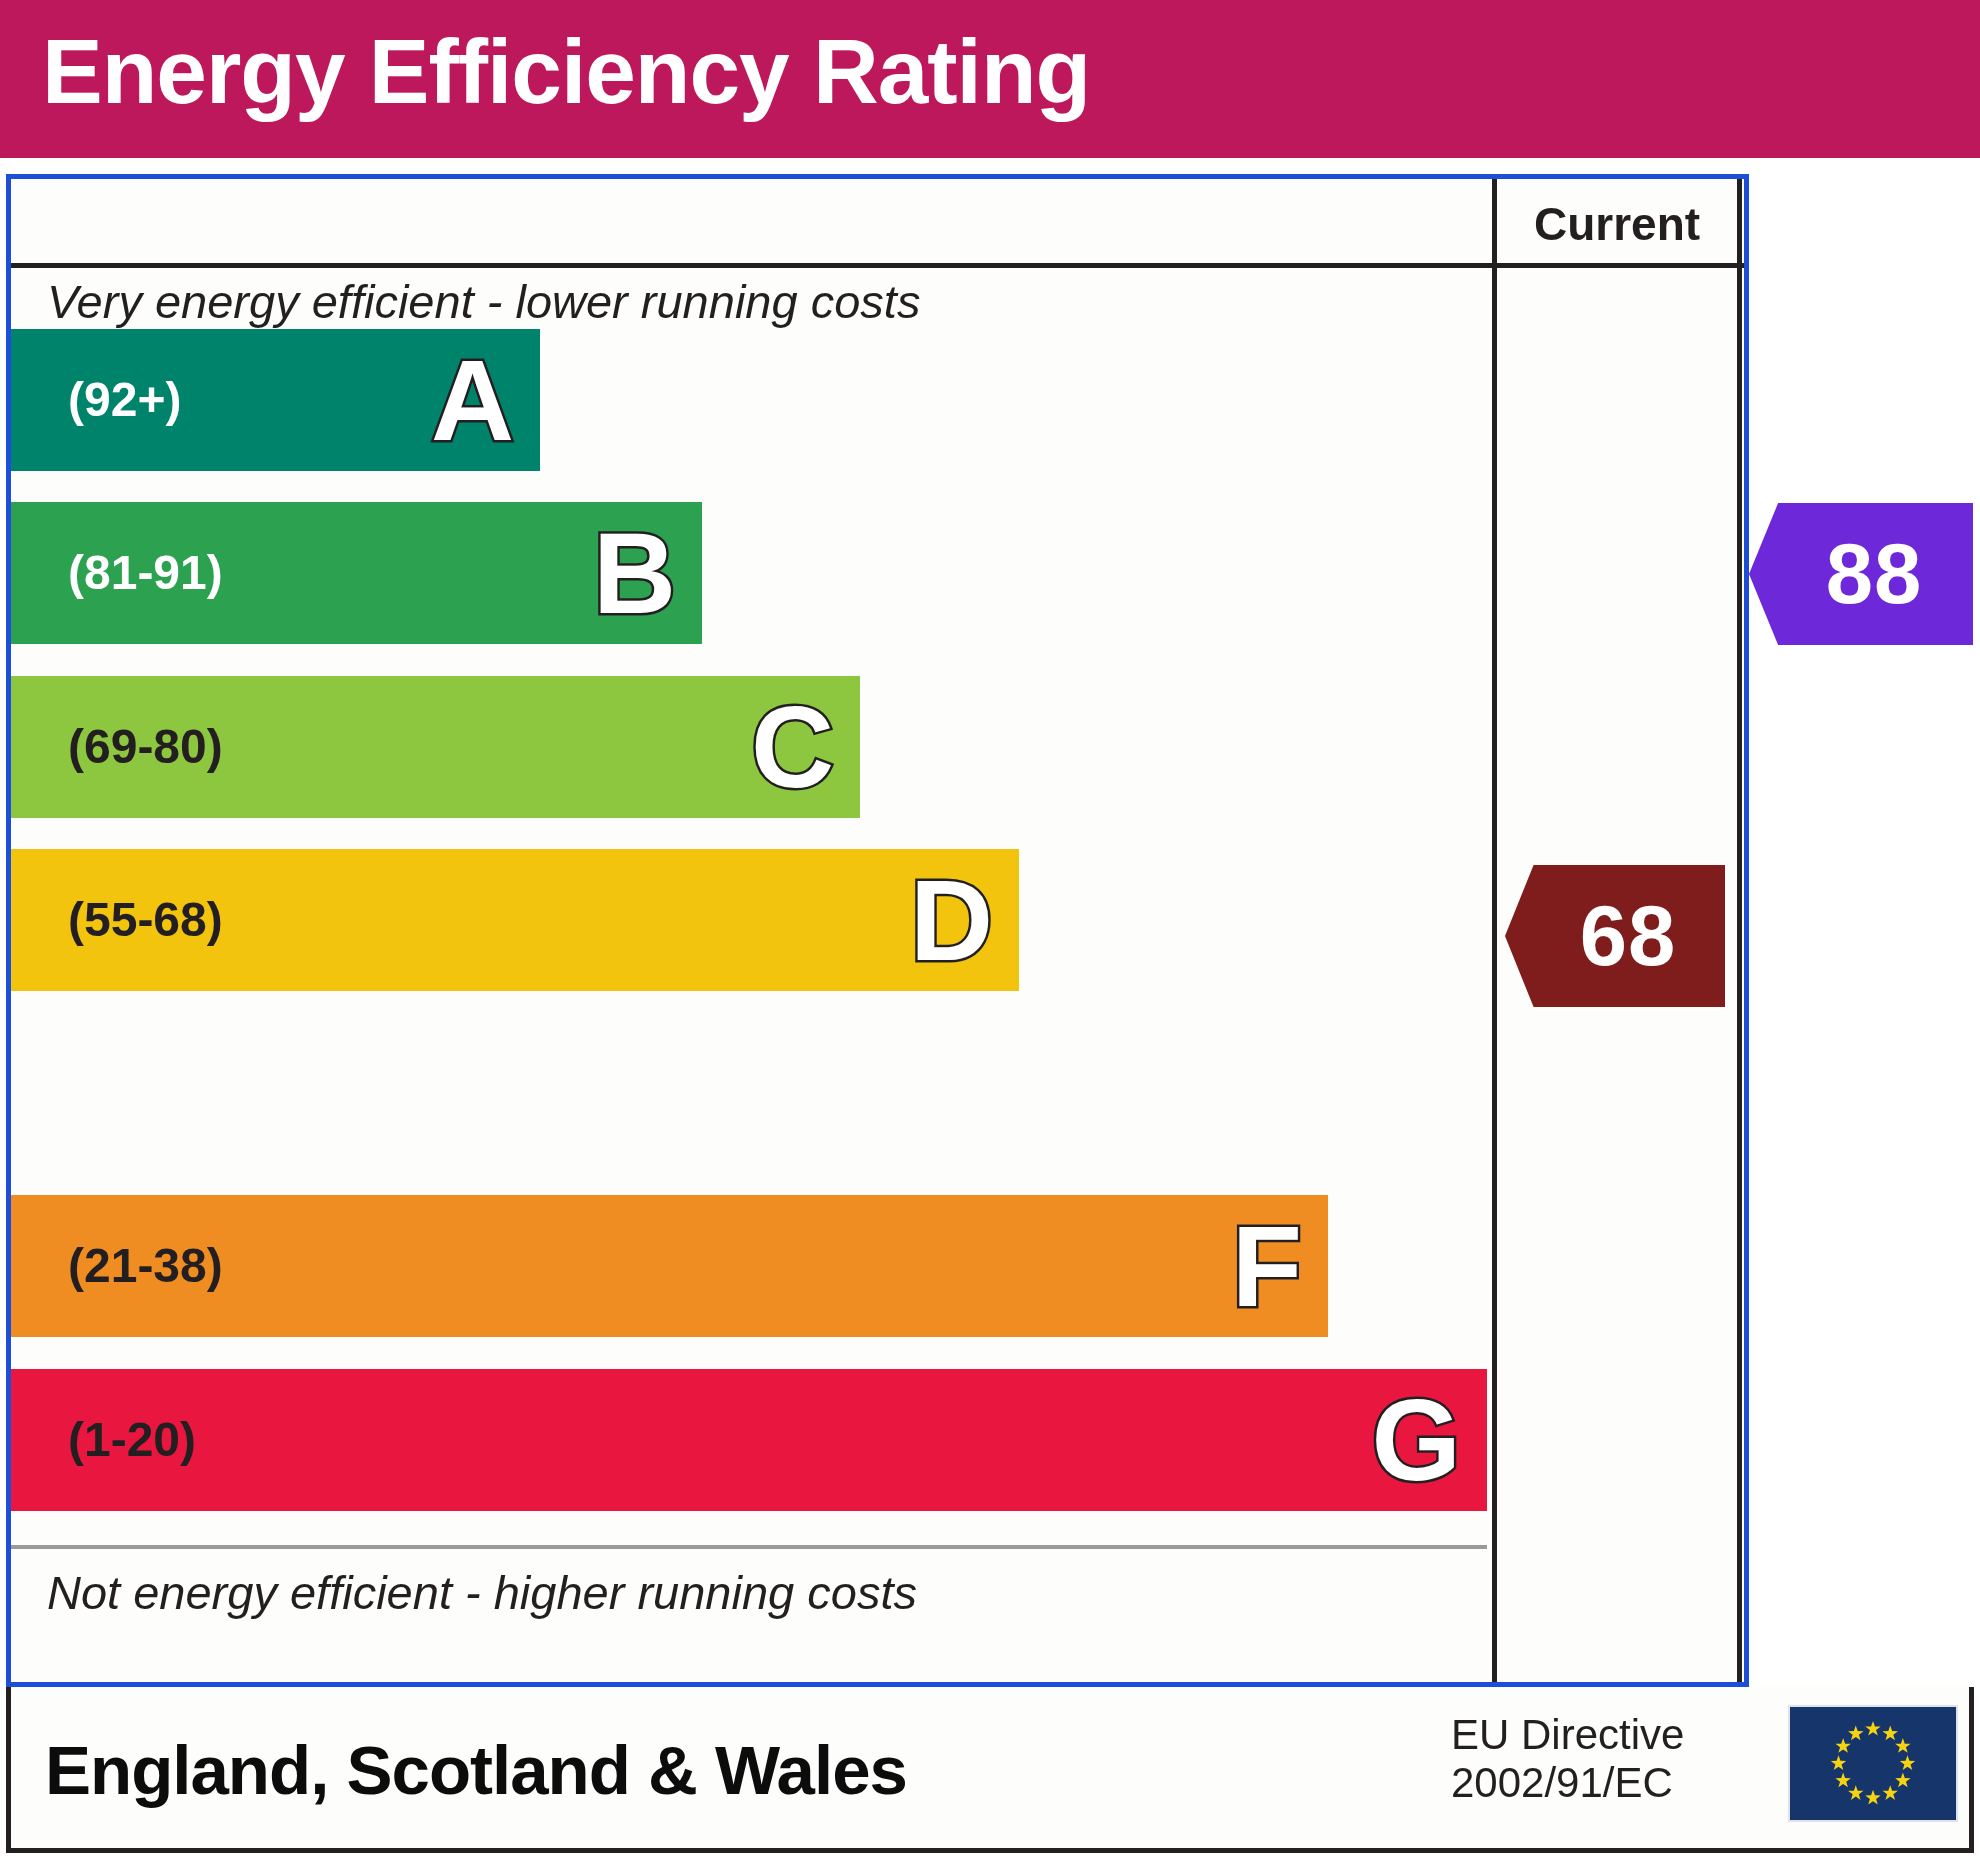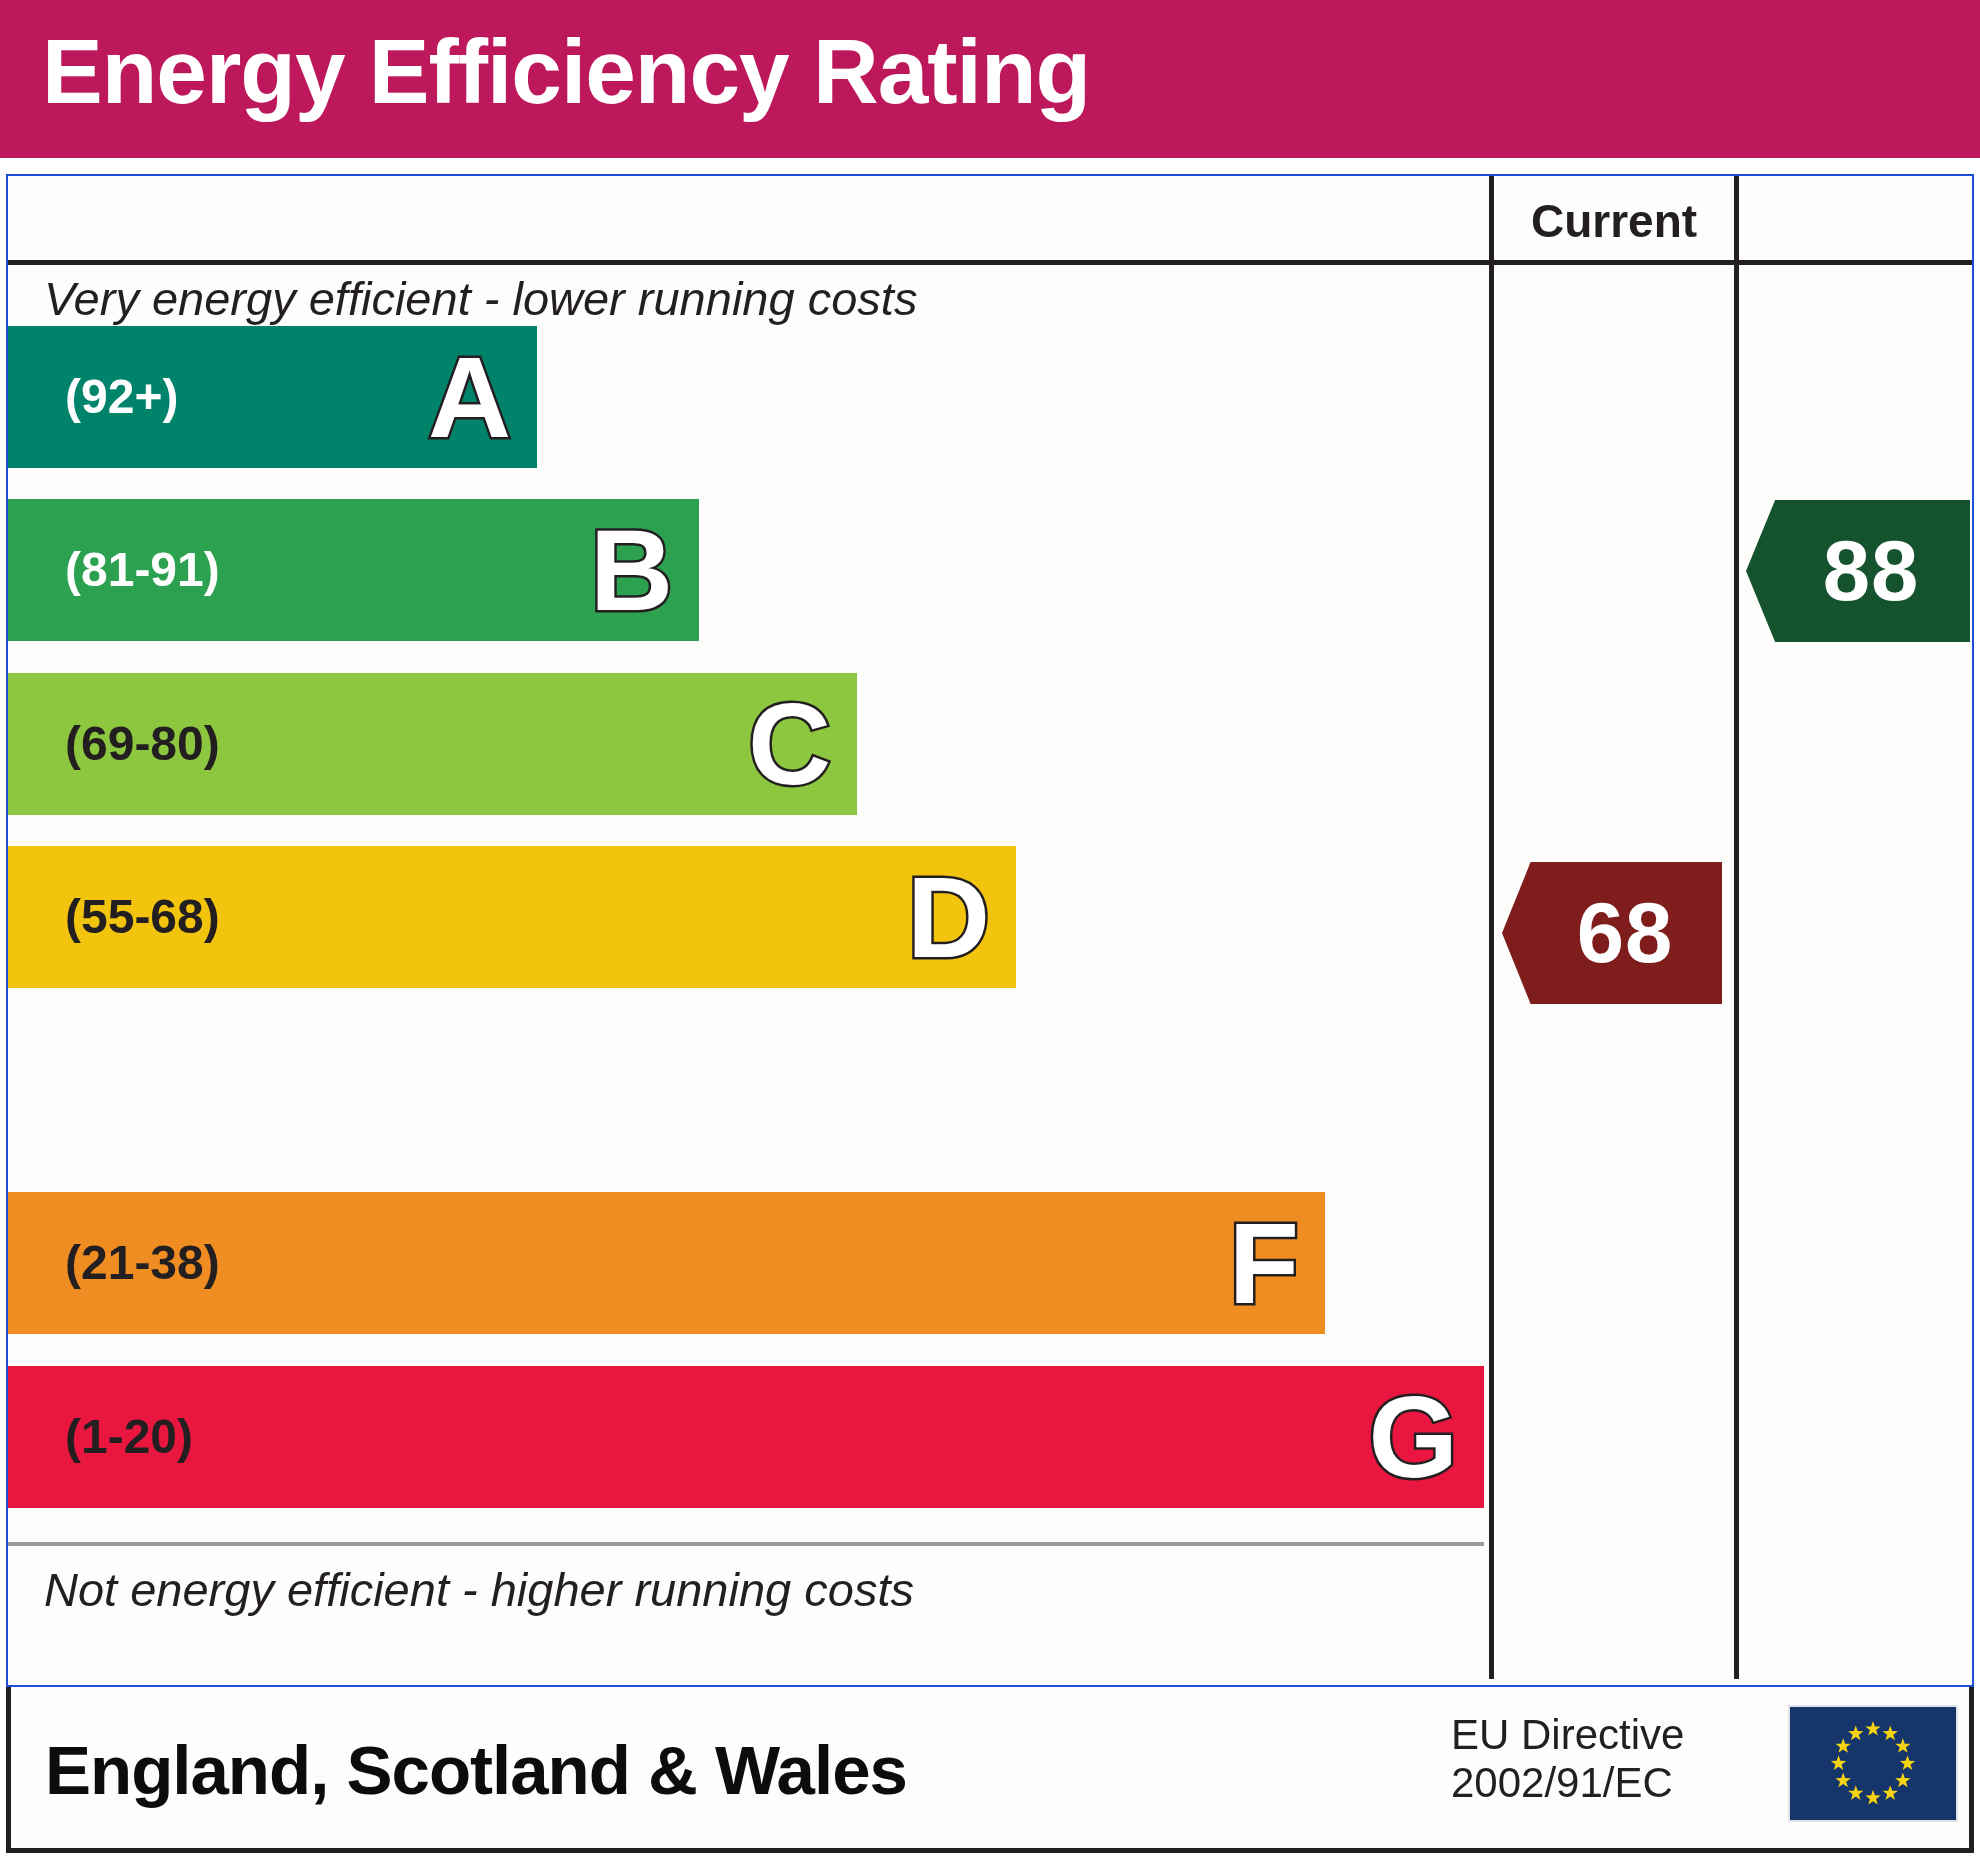--- a/index.html
+++ b/index.html
@@ -18,22 +18,22 @@
     box-sizing:border-box;
   }
   .hdr-title{
     position:absolute;left:42px;top:26px;
     font-size:91px;font-weight:bold;color:#ffffff;
     letter-spacing:-1px;line-height:1;
     white-space:nowrap;
   }
   
   .frame{
-    position:absolute;left:6px;top:174px;width:1968px;height:1513px;
-    border:2px solid #1d4ed8;
+    position:absolute;left:6px;top:174px;width:1743px;height:1513px;
+    border:5px solid #1d4ed8;
     box-sizing:border-box;
     background:#fdfdfb;
     text-decoration:underline;
   }
   
   .colhdr-row{
     position:absolute;left:0;top:0;width:100%;height:89px;
     border-bottom:5px solid #231f20;
     box-sizing:border-box;
   }
@@ -164,21 +164,21 @@
         <span class="range" style="color: rgb(35, 31, 32);">(21-38)</span>
         <span class="letter">F</span>
       </div>
       <div class="band" style="top: 1040px; width: 1476px; background: rgb(233, 23, 63);">
         <span class="range" style="color: rgb(35, 31, 32);">(1-20)</span>
         <span class="letter">G</span>
       </div>
     </div>
 
     <div class="rating current" style="background: #7f1d1d; top: 686px;">68</div>
-    <div class="rating potential" style="background: #14532d; top: 324px;">88</div>
+    <div class="rating potential" style="background: #6d28d9; top: 324px;">88</div>
 
   </div>
 
   <div class="footer">
     <div class="country">England, Scotland &amp; Wales</div>
     <div class="eudir">
       <div>EU Directive</div>
       <div>2002/91/EC</div>
     </div>
     <div class="euflag">

